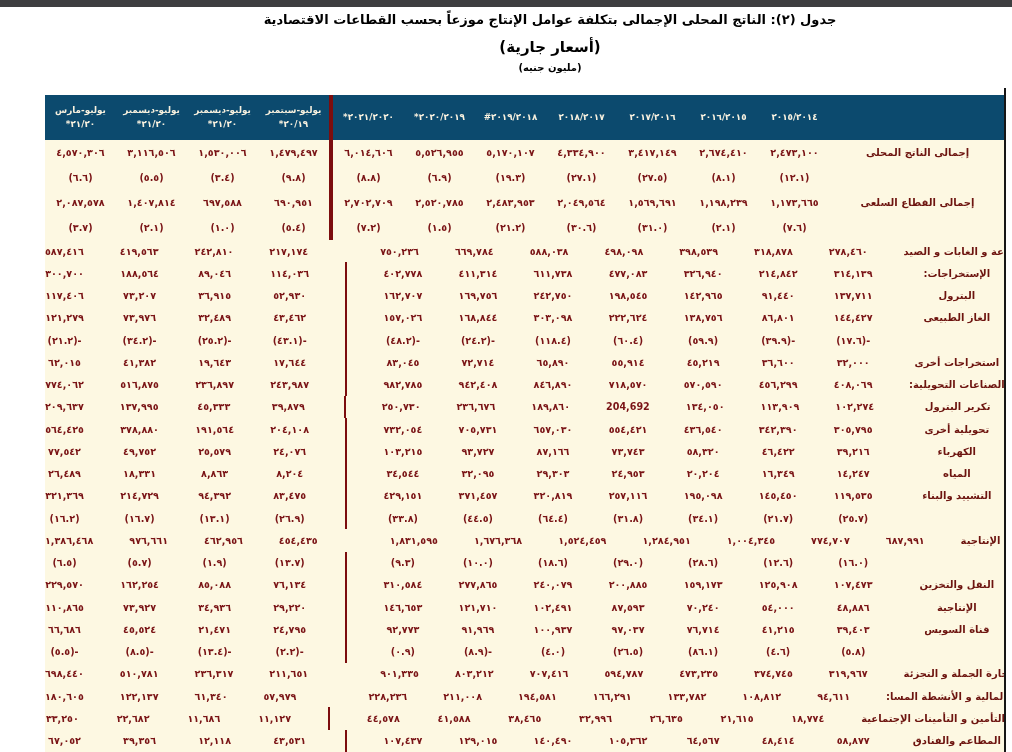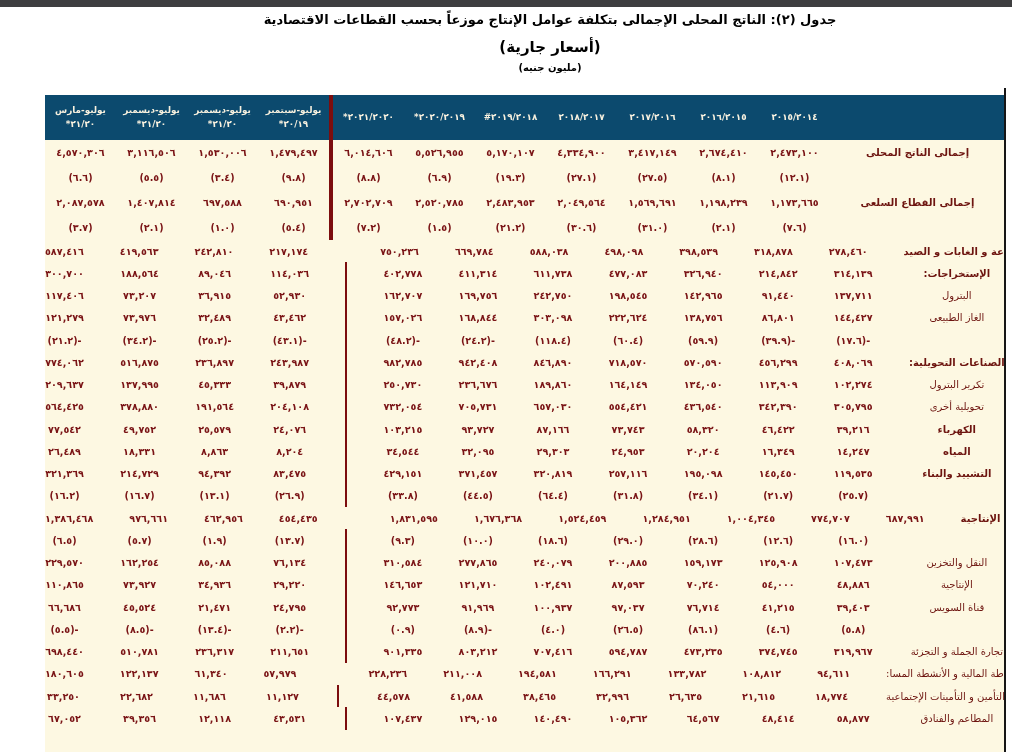--- a/index.html
+++ b/index.html
@@ -26,21 +26,21 @@
     font-size:9.6px;font-weight:bold;color:#7a1416;
     white-space:nowrap;overflow:visible;
   }
   .c{width:71px;}
   .cdiv{width:4px;align-self:stretch;background:#7c0d0e;}
   .clabel{width:175px;direction:rtl;font-size:10px;color:#6d140f;}
   .hcell{font-size:8.8px;font-weight:bold;color:#f8f1df;line-height:1.5;}
   .r-head{height:25px;}
   .r-std{height:22.26px;gap:36px;}
   .lbl-bold{font-weight:bold;}
-  .lbl-normal{font-weight:normal;}
+  .lbl-normal{font-weight:bold;}
 </style>
 </head>
 <body>
 
 <div class="topbar"></div>
 
 <div class="titleblock">
   <div class="title">جدول (٢): الناتج المحلى الإجمالى بتكلفة عوامل الإنتاج موزعاً بحسب القطاعات الاقتصادية</div>
   <div class="subtitle">(أسعار جارية)</div>
   <div class="unit">(مليون جنيه)</div>
@@ -192,20 +192,35 @@
         <div class="cell c">(٤٨.٢)-</div>
         <div class="cell c">(٢٤.٢)-</div>
         <div class="cell c">(١١٨.٤)</div>
         <div class="cell c">(٦٠.٤)</div>
         <div class="cell c">(٥٩.٩)</div>
         <div class="cell c">(٣٩.٩)-</div>
         <div class="cell c">(١٧.٦)-</div>
         <div class="cell clabel lbl-normal"></div>
       </div>
       <div class="row r-std">
+        <div class="cell c">٦٢,٠١٥</div>
+        <div class="cell c">٤١,٣٨٢</div>
+        <div class="cell c">١٩,٦٤٣</div>
+        <div class="cell c">١٧,٦٤٤</div>
+        <div class="cdiv"></div>
+        <div class="cell c">٨٣,٠٤٥</div>
+        <div class="cell c">٧٢,٧١٤</div>
+        <div class="cell c">٦٥,٨٩٠</div>
+        <div class="cell c">٥٥,٩١٤</div>
+        <div class="cell c">٤٥,٢١٩</div>
+        <div class="cell c">٣٦,٦٠٠</div>
+        <div class="cell c">٣٢,٠٠٠</div>
+        <div class="cell clabel lbl-normal">استخراجات أخرى</div>
+      </div>
+      <div class="row r-std">
         <div class="cell c">٧٧٤,٠٦٢</div>
         <div class="cell c">٥١٦,٨٧٥</div>
         <div class="cell c">٢٣٦,٨٩٧</div>
         <div class="cell c">٢٤٣,٩٨٧</div>
         <div class="cdiv"></div>
         <div class="cell c">٩٨٢,٧٨٥</div>
         <div class="cell c">٩٤٢,٤٠٨</div>
         <div class="cell c">٨٤٦,٨٩٠</div>
         <div class="cell c">٧١٨,٥٧٠</div>
         <div class="cell c">٥٧٠,٥٩٠</div>
@@ -215,21 +230,21 @@
       </div>
       <div class="row r-std">
         <div class="cell c">٢٠٩,٦٣٧</div>
         <div class="cell c">١٣٧,٩٩٥</div>
         <div class="cell c">٤٥,٣٣٣</div>
         <div class="cell c">٣٩,٨٧٩</div>
         <div class="cdiv"></div>
         <div class="cell c">٢٥٠,٧٣٠</div>
         <div class="cell c">٢٣٦,٦٧٦</div>
         <div class="cell c">١٨٩,٨٦٠</div>
-        <div class="cell c">١٦٤,١٤٩</div>
+        <div class="cell c">204,692</div>
         <div class="cell c">١٣٤,٠٥٠</div>
         <div class="cell c">١١٣,٩٠٩</div>
         <div class="cell c">١٠٢,٢٧٤</div>
         <div class="cell clabel lbl-normal">تكرير البترول</div>
       </div>
       <div class="row r-std">
         <div class="cell c">٥٦٤,٤٢٥</div>
         <div class="cell c">٣٧٨,٨٨٠</div>
         <div class="cell c">١٩١,٥٦٤</div>
         <div class="cell c">٢٠٤,١٠٨</div>

